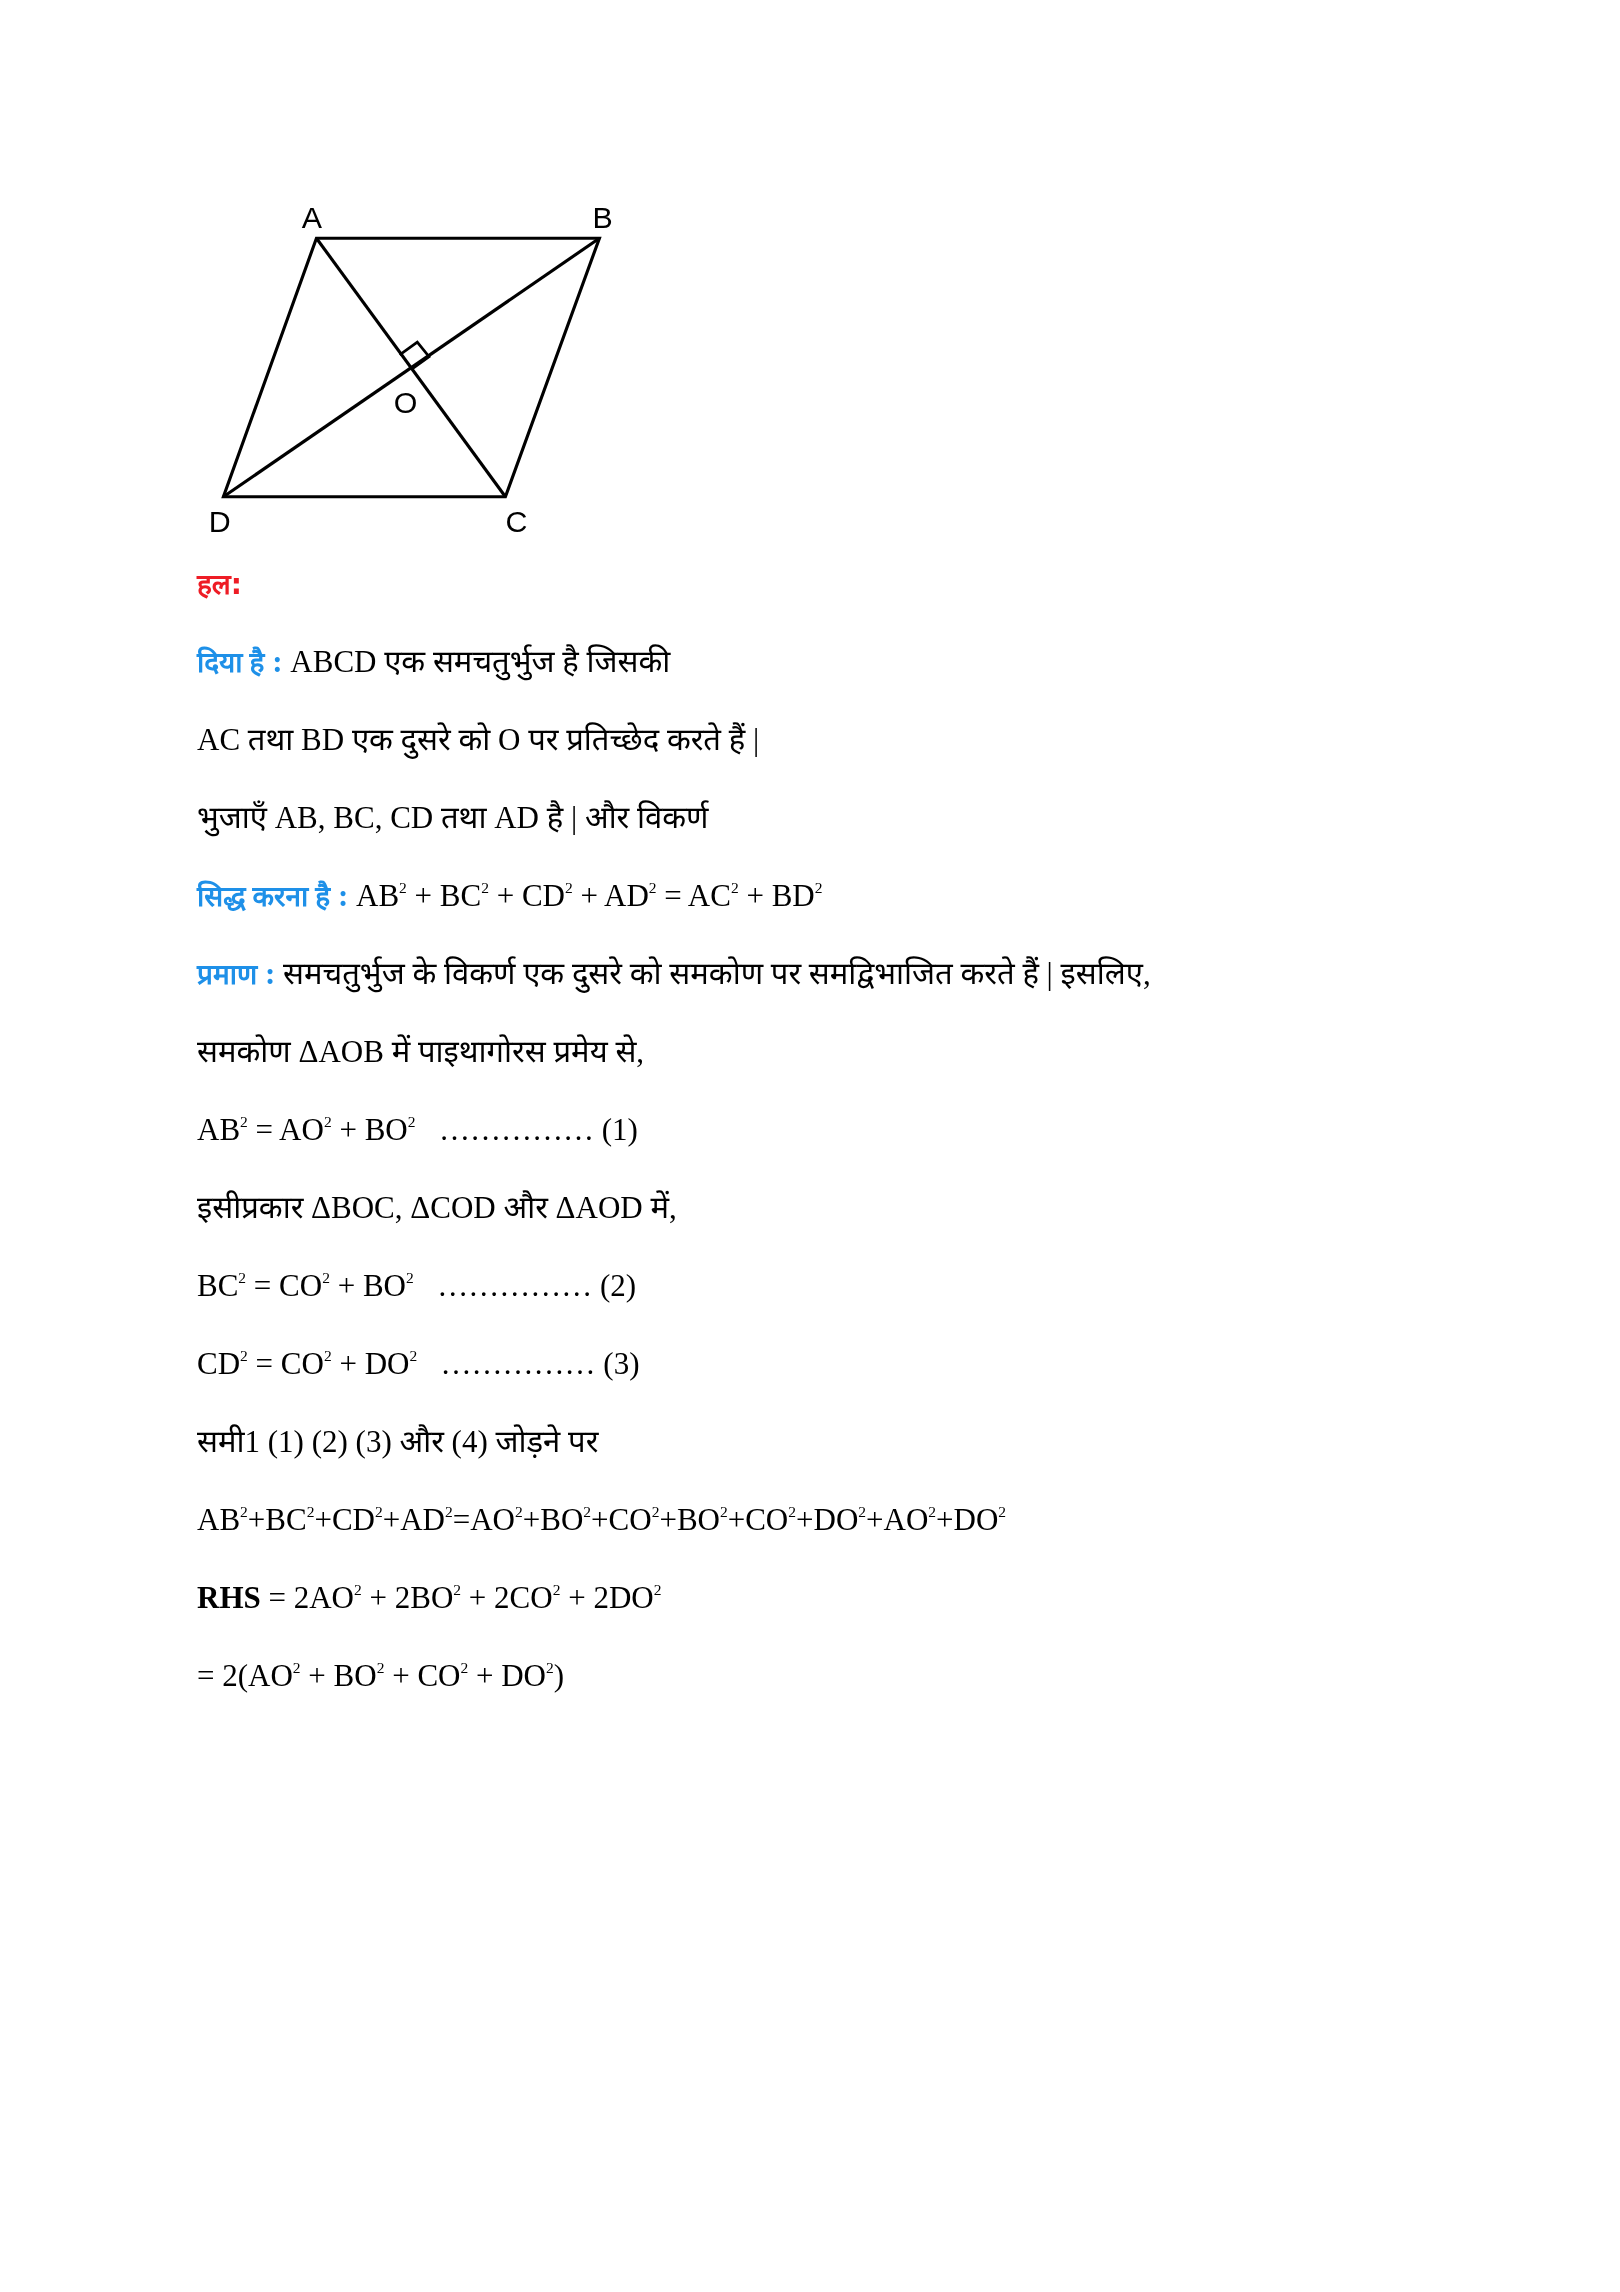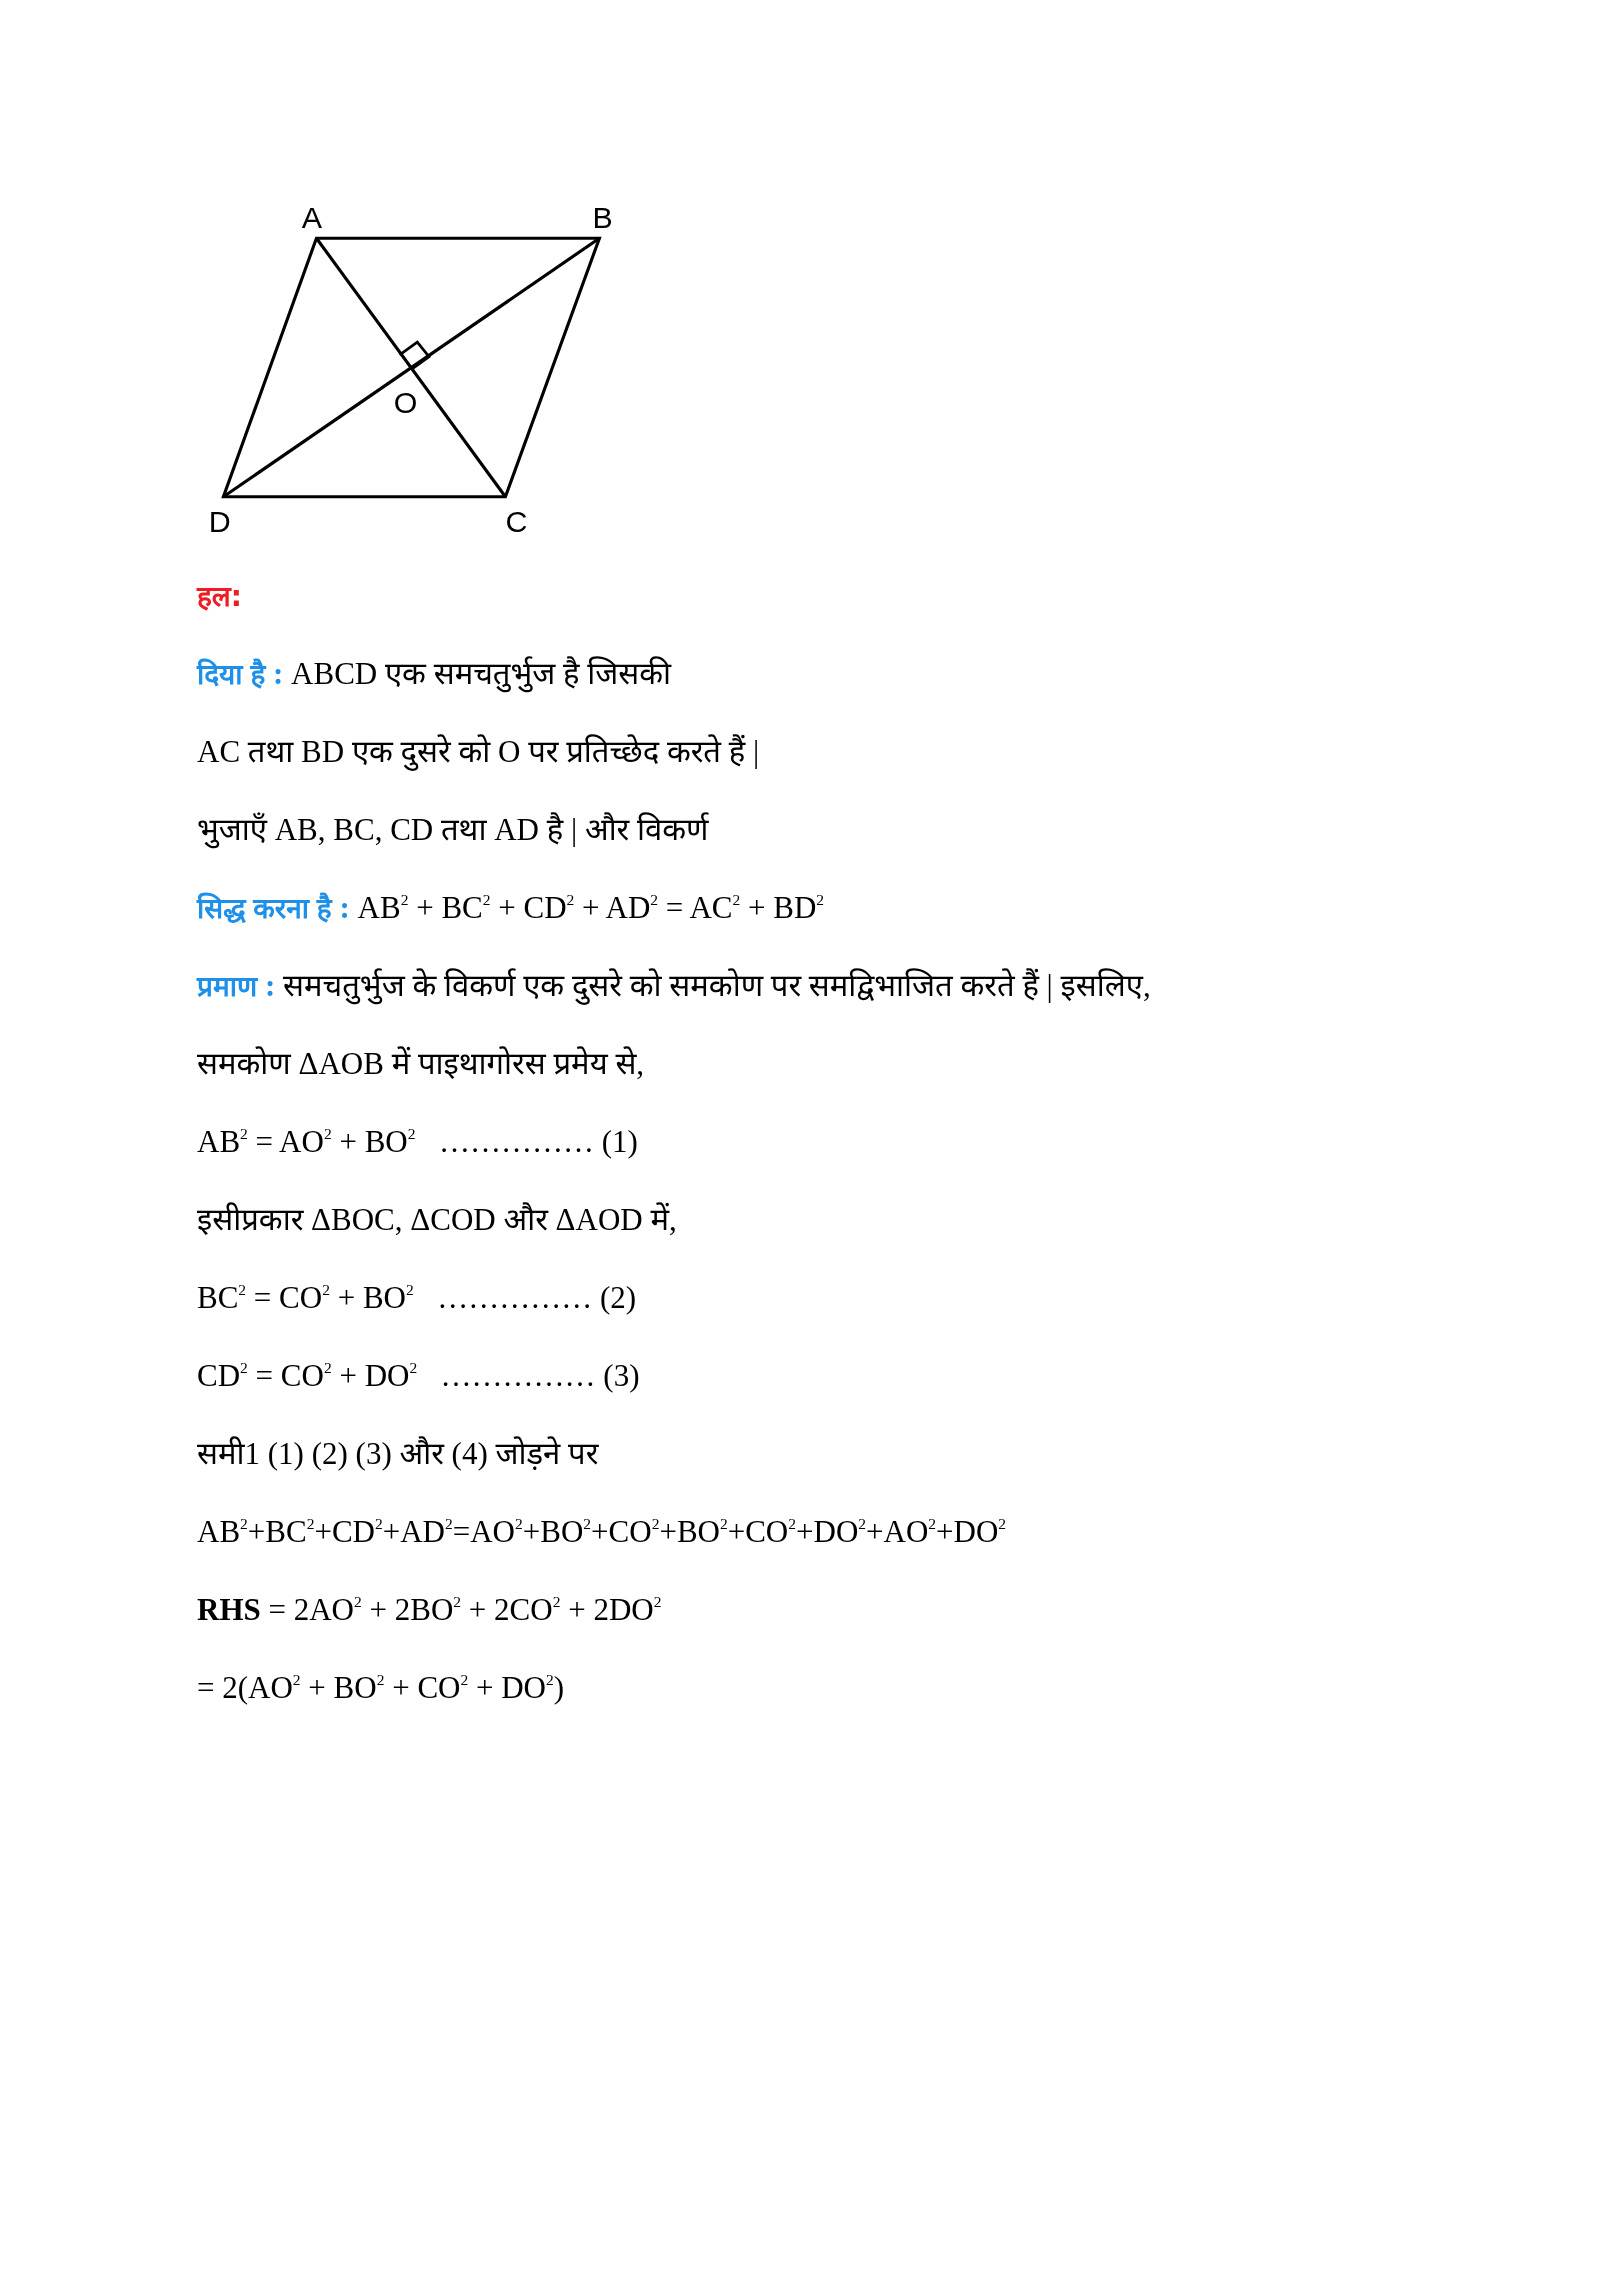--- a/index.html
+++ b/index.html
@@ -24,39 +24,39 @@
     }
     .diagram svg { display: block; }
     .diagram text {
       font-family: "Liberation Sans", "DejaVu Sans", sans-serif;
       font-size: 31px;
       fill: #000;
     }
     .content {
       position: absolute;
       left: 197px;
-      top: 576px;
+      top: 564px;
       width: 1274px;
     }
     .line {
       height: 78px;
       line-height: 39px;
       font-size: 31px;
       white-space: nowrap;
     }
     .label-red {
       color: #ee1c25;
       font-weight: bold;
       font-family: "DejaVu Sans", sans-serif;
       font-size: 28px;
     }
     .label-blue {
       color: #1e90e8;
       font-weight: bold;
-      font-family: Liberation Sans, sans-serif;
+      font-family: Liberation Serif, serif;
       font-size: 28px;
       margin-top: 48px;
     }
     .colon-blue {
       color: #1e90e8;
       font-weight: bold;
     }
     .bold { font-weight: bold; text-align: center; }
     sup {
       font-size: 0.5em;

